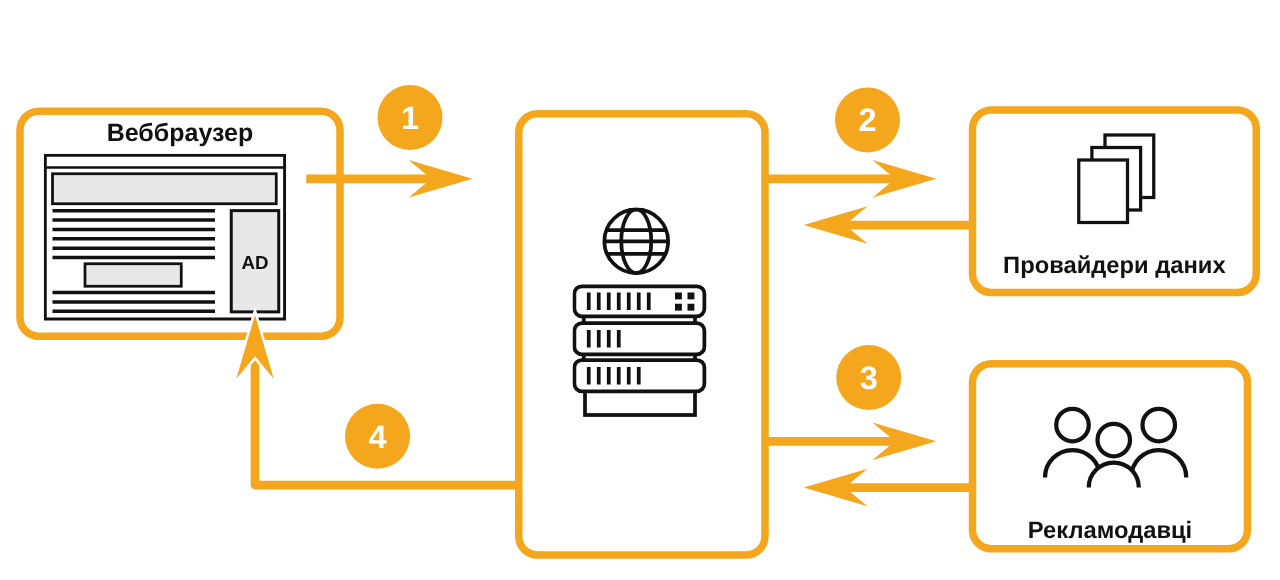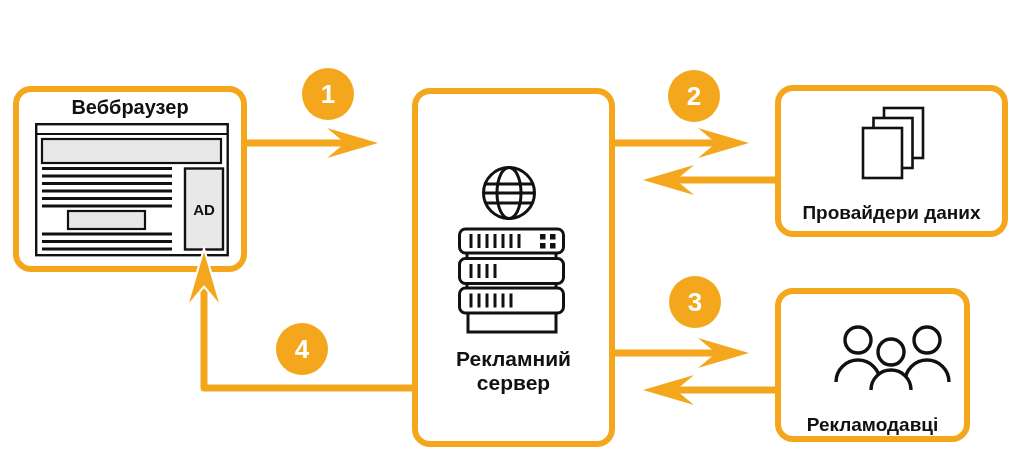--- a/index.html
+++ b/index.html
@@ -10,24 +10,24 @@
   }
   .title {
     position:absolute; left:0; top:10px; width:100%;
     text-align:center; font-size:32px; font-weight:700; color:#111;
     letter-spacing:-0.5px;
   }
   .node {
     position:absolute; background:#ffffff;
     border:6px solid #F4A71D; border-radius:18px; z-index:2;
   }
-  .node-browser    { left:13px;  top:86px;  width:234px; height:186px; }
+  .node-browser    { left:13px;  top:86px;  width:262px; height:186px; }
   .node-server     { left:412px; top:88px;  width:203px; height:359px; }
   .node-providers  { left:775px; top:85px;  width:233px; height:152px; }
-  .node-advertisers{ left:775px; top:288px; width:195px; height:154px; }
+  .node-advertisers{ left:775px; top:288px; width:226px; height:154px; }
   .node-label {
     position:absolute; left:0; right:0; text-align:center;
     font-weight:700; color:#111;
   }
   .browser-title { top:4px;  font-size:20px; }
   .server-label  { top:253px; font-size:21px; line-height:24px; }
   .providers-label   { top:111px; font-size:19px; }
   .advertisers-label { top:120px; font-size:19px; }
   .icon-abs { position:absolute; }
   .wireframe { left:16px; top:31px; }
@@ -122,24 +122,20 @@
         <g stroke="#111" stroke-width="3">
           <line x1="13" y1="127.5" x2="13" y2="141.5"></line>
             <line x1="21" y1="127.5" x2="21" y2="141.5"></line>
           <line x1="29" y1="127.5" x2="29" y2="141.5"></line>
             <line x1="37" y1="127.5" x2="37" y2="141.5"></line>
           <line x1="45" y1="127.5" x2="45" y2="141.5"></line>
             <line x1="53" y1="127.5" x2="53" y2="141.5"></line>
         </g>
       </g>
     </svg>
-    <div class="node-label server-label">
-      <div>Рекламний</div>
-      <div>сервер</div>
-    </div>
   </div>
 
   <div class="node node-providers">
     <svg class="icon-abs documents-icon-pos" width="66" height="76" viewBox="0 0 66 76">
       <g fill="#ffffff" stroke="#111" stroke-width="2.6">
         <rect x="24" y="3" width="39" height="50"></rect>
         <rect x="13.5" y="13" width="39" height="50"></rect>
         <rect x="3" y="23" width="39" height="50"></rect>
       </g>
     </svg>

